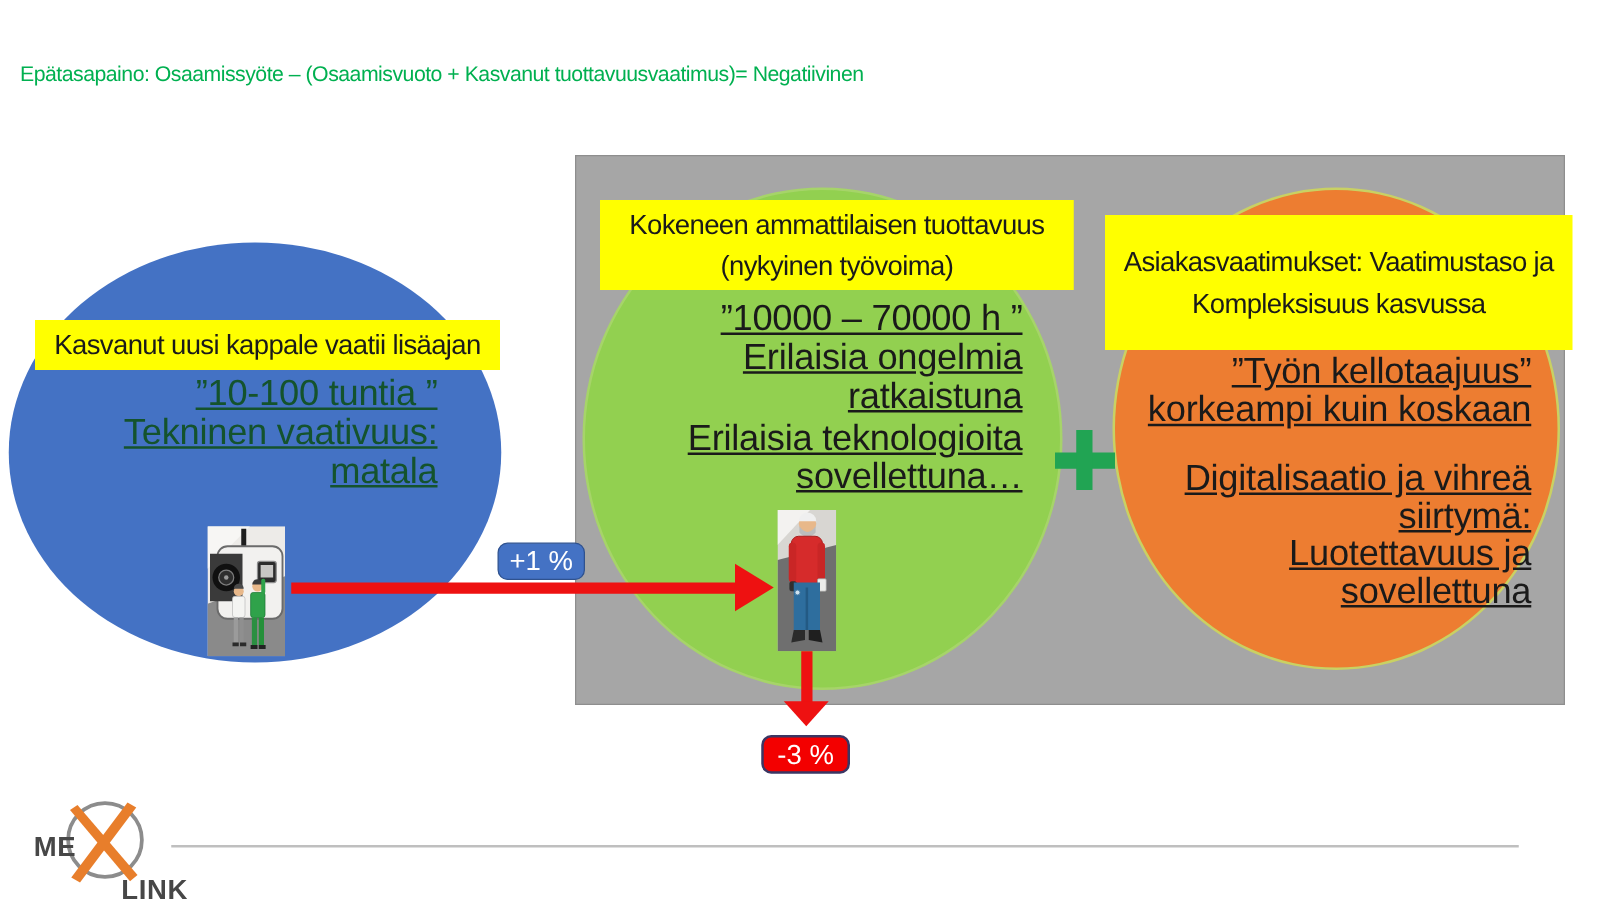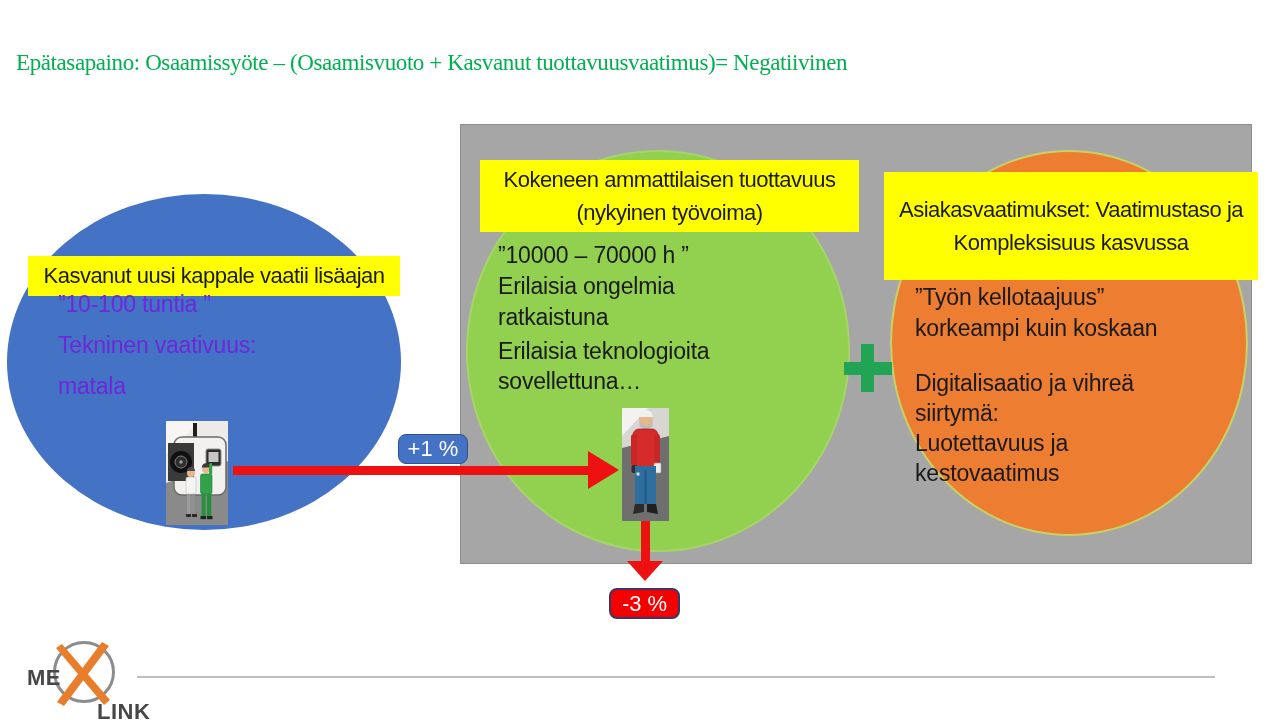--- a/index.html
+++ b/index.html
@@ -4,39 +4,39 @@
 <style>
   html,body{margin:0;padding:0;background:#888;}
   .slide{
     position:relative;width:1280px;height:720px;background:#FFFFFF;
     font-family:"Liberation Sans",sans-serif;overflow:hidden;margin:0 auto;
   }
   .abs{position:absolute;}
   .preline{white-space:pre-line;}
   .slide-title{
     left:16px;top:50px;width:1200px;
-    font-size:23px;letter-spacing:-0.4px;color:#00B050;font-family:Liberation Serif, serif;
+    font-size:17px;letter-spacing:-0.4px;color:#00B050;
   }
   .panel{
     left:460px;top:124px;width:792px;height:440px;
     background:#A6A6A6;border:1.5px solid #8E8E8E;box-sizing:border-box;
   }
   .ellipse{border-radius:50%;}
   .blue-ellipse{left:7px;top:194px;width:394px;height:336px;background:#4472C4;}
   .green-ellipse{left:466px;top:150px;width:384px;height:402px;background:#92D050;border:2px solid #A6D469;box-sizing:border-box;}
   .orange-ellipse{left:890px;top:150px;width:358px;height:386px;background:#ED7D31;border:2px solid #C9D163;box-sizing:border-box;}
   .ylabel{
     background:#FFFF00;color:#1A1A1A;text-align:center;
     font-size:22px;letter-spacing:-0.5px;
   }
   .ylabel-left{left:28px;top:256px;width:372px;height:40px;line-height:40px;}
   .ylabel-center{left:480px;top:160px;width:379px;height:69px;line-height:33px;padding-top:3px;}
   .ylabel-right{left:884px;top:172px;width:374px;height:87px;line-height:33px;padding-top:21px;}
-  .bodytext{font-size:23px;color:#1A1A1A;text-align:left;letter-spacing:-0.2px;}
-  .blue-body{left:58px;top:284px;width:292px;line-height:41px;color:#6d28d9;}
+  .bodytext{font-size:29px;color:#1A1A1A;text-align:right;letter-spacing:-0.2px;text-decoration:underline;}
+  .blue-body{left:58px;top:300px;width:292px;line-height:31px;color:#14532d;}
   .green-body-top{left:498px;top:240px;width:320px;line-height:31px;}
   .green-body-bottom{left:498px;top:336px;width:320px;line-height:30px;}
   .orange-body-top{left:915px;top:282px;width:310px;line-height:31px;}
   .orange-body-bottom{left:915px;top:368px;width:310px;line-height:30px;}
   .plus-wrap{left:840px;top:340px;width:56px;height:56px;}
   .plus-bar{position:absolute;background:#21A453;}
   .plus-h{left:4px;top:22px;width:48px;height:13px;}
   .plus-v{left:21px;top:4px;width:13px;height:48px;}
   .arrow-line{background:#EE1111;}
   .h-arrow-line{left:233px;top:466px;width:357px;height:9px;}
@@ -94,21 +94,21 @@
 sovellettuna…</div>
 
   <div class="abs ellipse orange-ellipse"></div>
   <div class="abs ylabel preline ylabel-right">Asiakasvaatimukset: Vaatimustaso ja
 Kompleksisuus kasvussa</div>
   <div class="abs bodytext preline orange-body-top">”Työn kellotaajuus”
 korkeampi kuin koskaan</div>
   <div class="abs bodytext preline orange-body-bottom">Digitalisaatio ja vihreä
 siirtymä:
 Luotettavuus ja
-kestovaatimus</div>
+sovellettuna</div>
 
   <div class="abs plus-wrap">
     <div class="plus-bar plus-h"></div>
     <div class="plus-bar plus-v"></div>
   </div>
 
   <svg class="abs clipart machine-img" viewBox="0 0 62 104" xmlns="http://www.w3.org/2000/svg">
     <rect x="0" y="0" width="62" height="104" fill="#EDEBE8"></rect>
     <polygon points="0,0 34,0 0,34" fill="#F7F6F4"></polygon>
     <polygon points="0,62 62,40 62,104 0,104" fill="#8A8A8A"></polygon>

